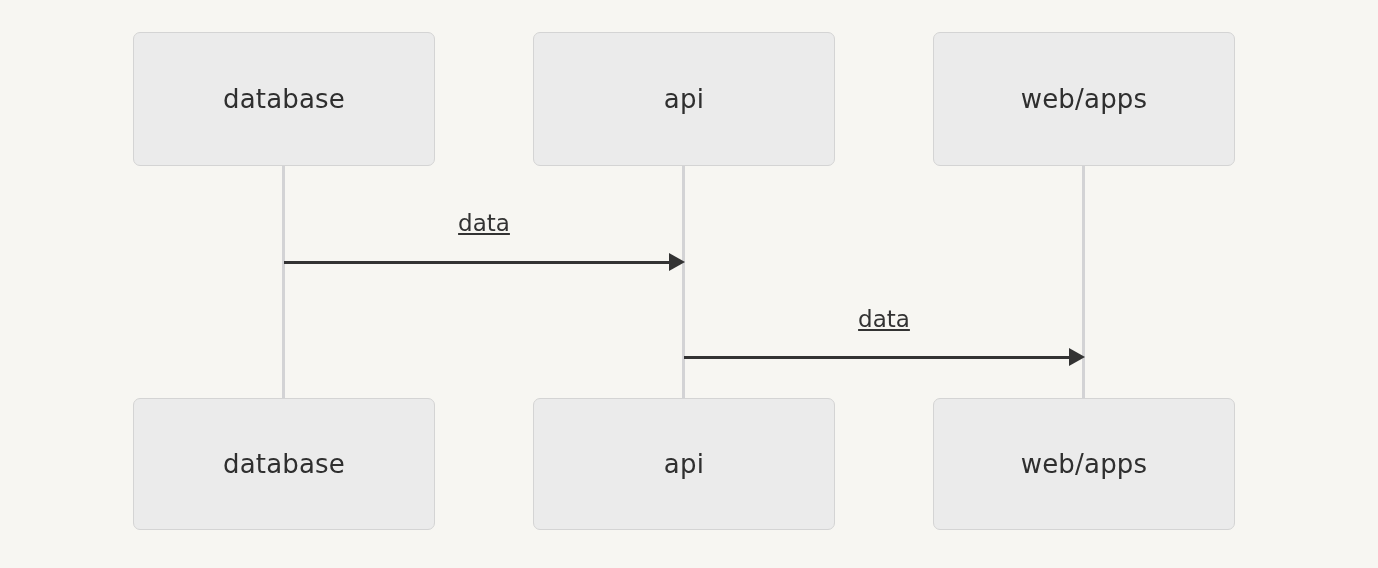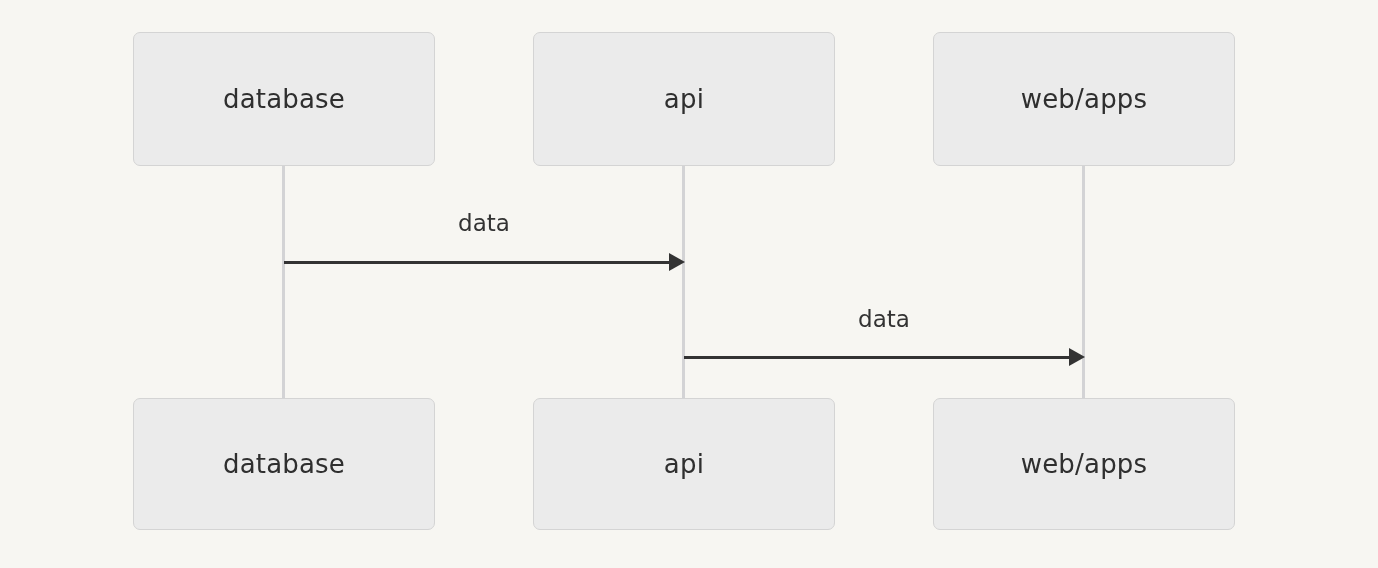--- a/index.html
+++ b/index.html
@@ -56,20 +56,21 @@
     border-left: 16px solid #333333;
     z-index: 2;
   }
   .msg-label {
     position: absolute;
     font-size: 23px;
     color: #333333;
     white-space: nowrap;
     transform: translateX(-50%);
     z-index: 2;
+    text-decoration: underline;
   }
 </style>
 </head>
 <body>
 
 <div id="diagram">
 
   <div class="lifeline" style="left:282px; top:165px; height:235px;"></div>
   <div class="lifeline" style="left:682px; top:165px; height:235px;"></div>
   <div class="lifeline" style="left:1082px; top:165px; height:235px;"></div>

